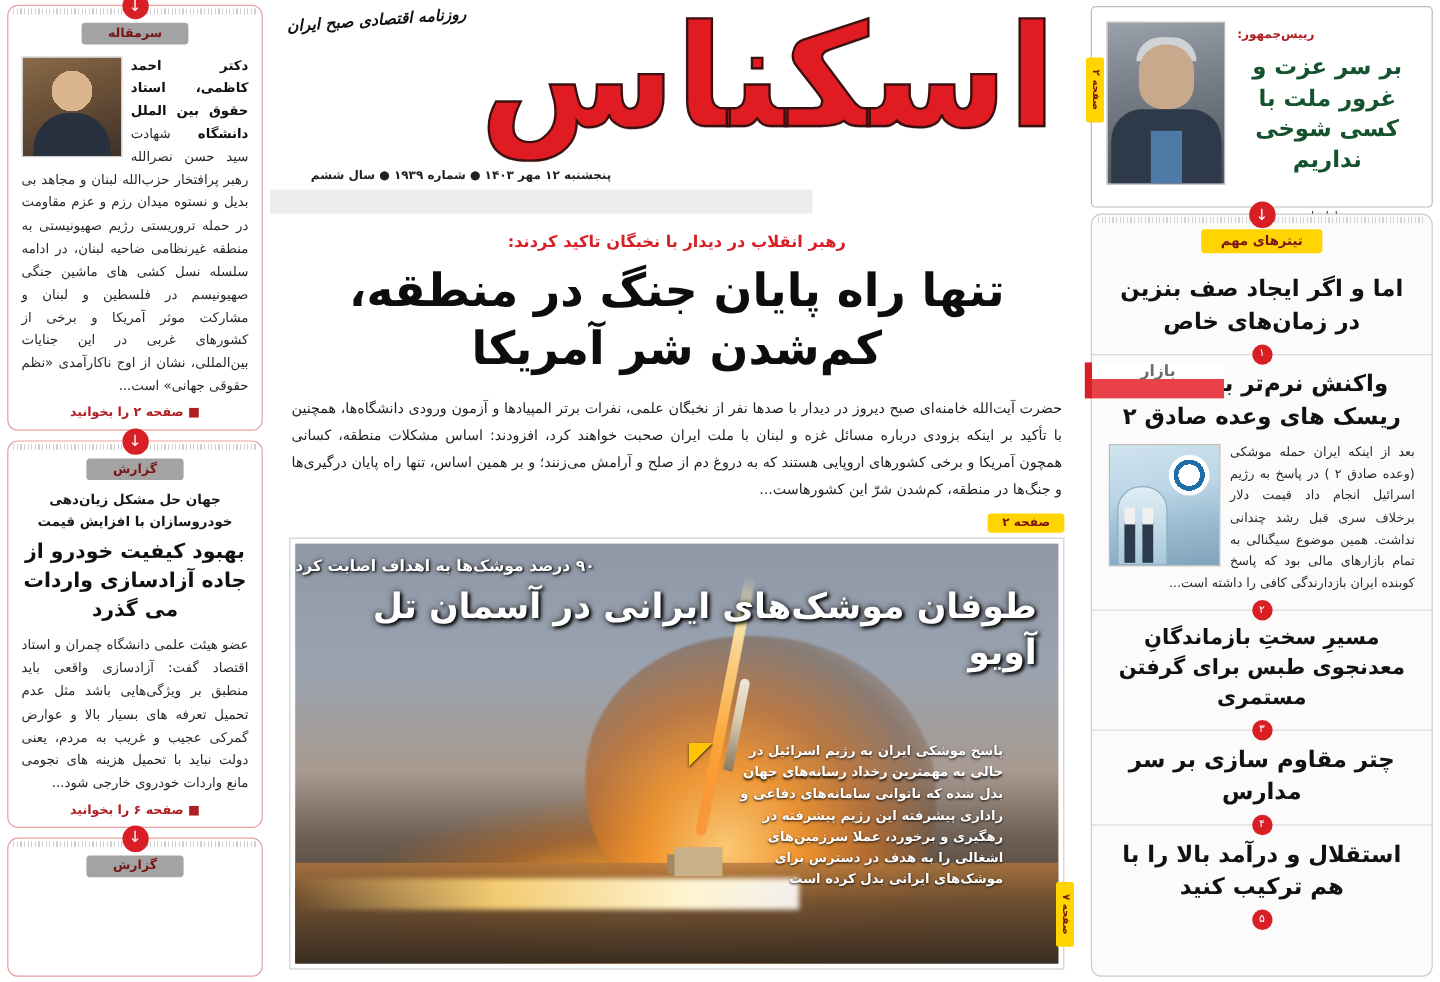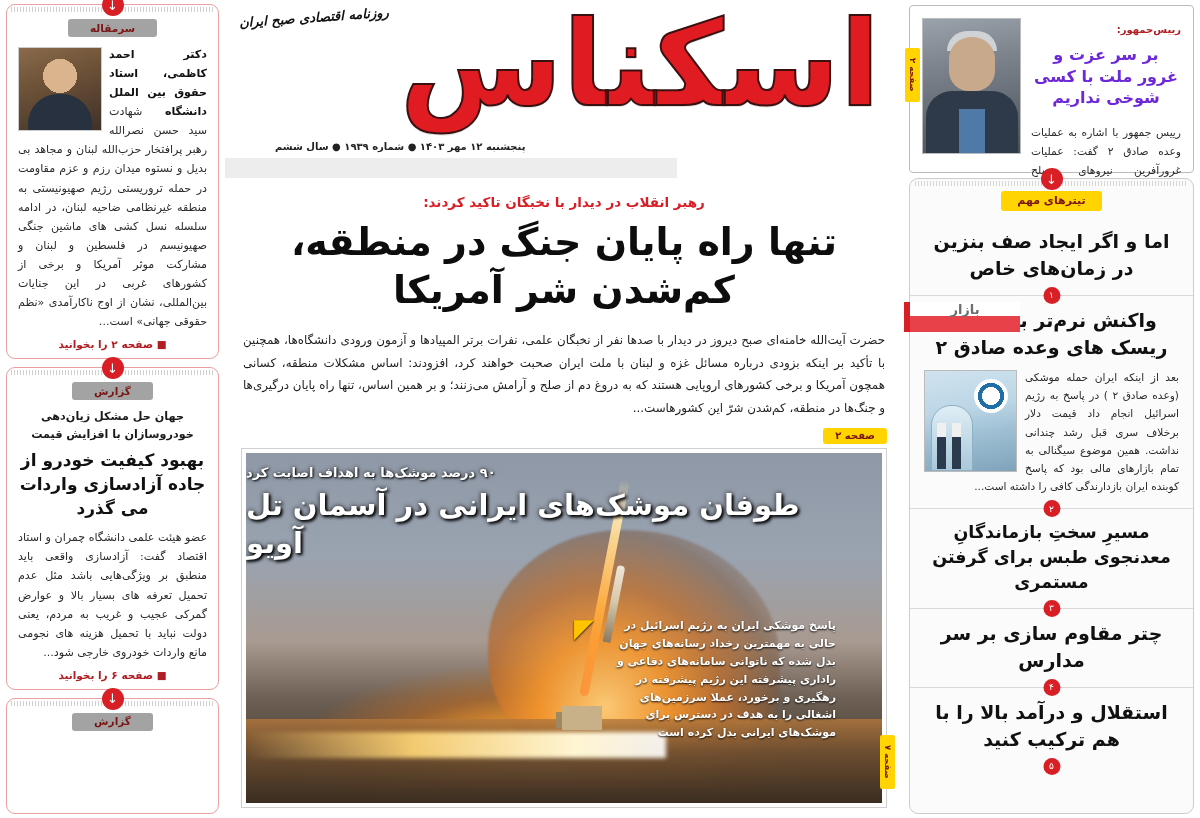--- a/index.html
+++ b/index.html
@@ -182,21 +182,20 @@
   .mast-dates {
     position: absolute;
     bottom: 22px;
     left: 34px;
     text-align: center;
     font-size: 10px;
     color: #222;
     line-height: 1.85;
     font-weight: bold;
     white-space: nowrap;
-    margin-left: 16px;
   }
   .mast-grayline {
     position: absolute;
     bottom: 0; left: 0;
     width: 452px; height: 20px;
     background: #ededed;
   }
 
   
   .topbox {
@@ -207,25 +206,25 @@
     padding: 12px 12px 8px 12px;
     display: flex;
     flex-direction: row;
     gap: 10px;
     position: relative;
     background: #fff;
   }
   .topbox-text { flex: 1; padding-top: 6px; }
   .topbox-kicker {
     font-size: 10px; color: #b01d22; font-weight: bold;
-    text-align: right; margin-bottom: 9px;
+    text-align: left; margin-bottom: 9px;
   }
   .topbox-title {
-    font-size: 16px; font-weight: bold; text-align: center;
-    color: #6d28d9; line-height: 1.35; margin-bottom: 14px;
+    font-size: 19px; font-weight: bold; text-align: center;
+    color: #14532d; line-height: 1.35; margin-bottom: 24px;
     letter-spacing: -.3px;
   }
   .topbox-body {
     font-size: 10.7px; line-height: 1.78; text-align: justify; color: #2b2b2b;
   }
   .topbox-photo {
     width: 99px; height: 136px;
     border: 1px solid #bbb;
     background: linear-gradient(170deg,#9aa2ab 0%,#7f868f 30%,#4a5058 100%);
     position: relative; overflow: hidden; flex: none;
@@ -350,25 +349,26 @@
   }
 
   .photo-kicker {
     position:absolute; top: 12px; left: 0; right: 28px;
     text-align: left;
     font-size: 13px; font-weight: bold; color: #fff;
     text-shadow: 0 0 4px rgba(0,0,0,.75), 1px 1px 2px rgba(0,0,0,.9);
   }
   .photo-title {
     position:absolute; top: 34px; left: 0; right: 18px;
-    text-align: left;
+    text-align: right;
     font-size: 29px; font-weight: bold; color: #fff;
     line-height: 1.3;
     letter-spacing: -.8px;
     text-shadow: 0 0 5px rgba(0,0,0,.8), 2px 2px 3px rgba(0,0,0,.95);
+    padding-left: 36px;
   }
 
   .photo-caption {
     position:absolute;
     right: 40px; bottom: 55px;
     width: 268px;
     padding: 4px 6px 6px 22px;
     font-size: 11px;
     line-height: 1.62;
     font-weight: bold;

